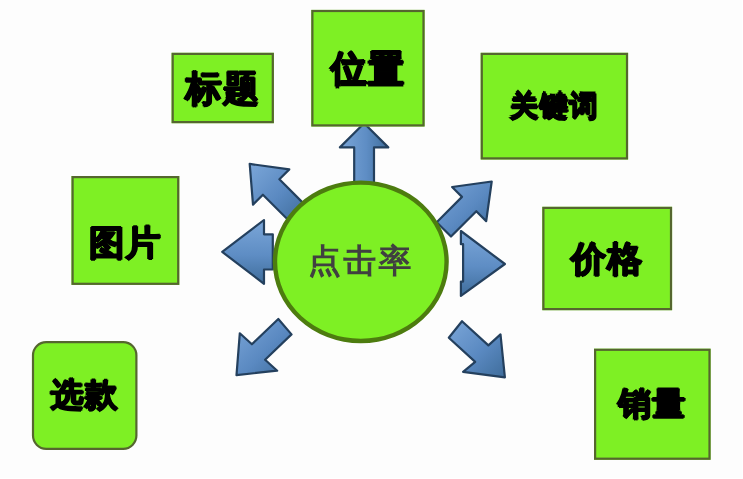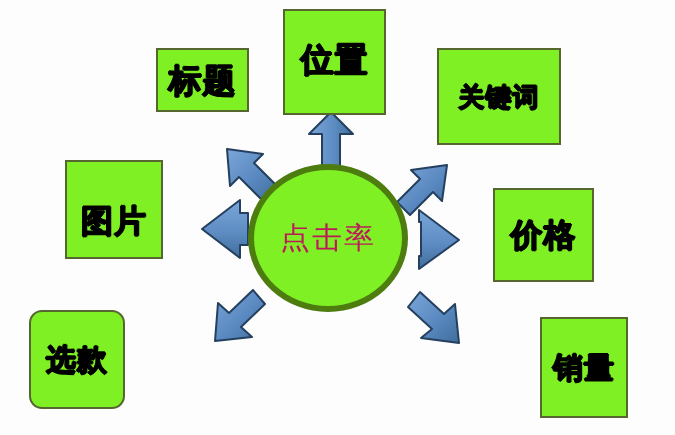--- a/index.html
+++ b/index.html
@@ -40,49 +40,49 @@
        0 1px 0 #000, 0 -1px 0 #000;
   }
   .node-label {
     line-height: 1;
     white-space: nowrap;
   }
   .hub {
     position: absolute;
     box-sizing: border-box;
     background: #7ef024;
-    border: 6px solid #4d7c0f;
+    border: 4px solid #4d7c0f;
     border-radius: 50%;
     display: flex;
     align-items: center;
     justify-content: center;
-    color: #be185d;
-    font-weight: normal;
+    color: #404040;
+    font-weight: bold;
   }
   .hub-label {
     font-size: 30px;
     letter-spacing: 2px;
     line-height: 1;
     white-space: nowrap;
   }
 
   
-  #node-top      { left: 283px; top: 9px;   width: 103px; height: 106px; font-family: Liberation Mono, monospace; }
+  #node-top      { left: 283px; top: 9px;   width: 103px; height: 106px; }
   #node-top .node-label      { font-size: 33px; }
   #node-topleft  { left: 156px; top: 48px;  width: 93px;  height: 64px;  }
   #node-topleft .node-label  { font-size: 33px; }
-  #node-topright { left: 437px; top: 48px;  width: 124px; height: 97px;  }
+  #node-topright { left: 437px; top: 48px;  width: 134px; height: 97px;  }
   #node-topright .node-label { font-size: 26px; }
   #node-left     { left: 65px;  top: 160px; width: 98px;  height: 99px;  }
   #node-left .node-label     { font-size: 32px; margin-top: 22px; }
-  #node-right    { left: 493px; top: 188px; width: 101px;  height: 94px;  }
+  #node-right    { left: 493px; top: 188px; width: 118px;  height: 94px;  }
   #node-right .node-label    { font-size: 32px; }
   #node-bottomleft  { left: 29px;  top: 310px; width: 96px;  height: 99px; border-radius: 13px; }
   #node-bottomleft .node-label  { font-size: 30px; }
-  #node-bottomright { left: 540px; top: 317px; width: 88px; height: 101px; }
+  #node-bottomright { left: 540px; top: 317px; width: 106px; height: 101px; }
   #node-bottomright .node-label { font-size: 30px; }
 
   #hub-circle { left: 248px; top: 164px; width: 160px; height: 148px; }
 </style>
 </head>
 <body>
 
 <div id="canvas">
 
   <svg id="diagram-svg" viewBox="0 0 675 435">

